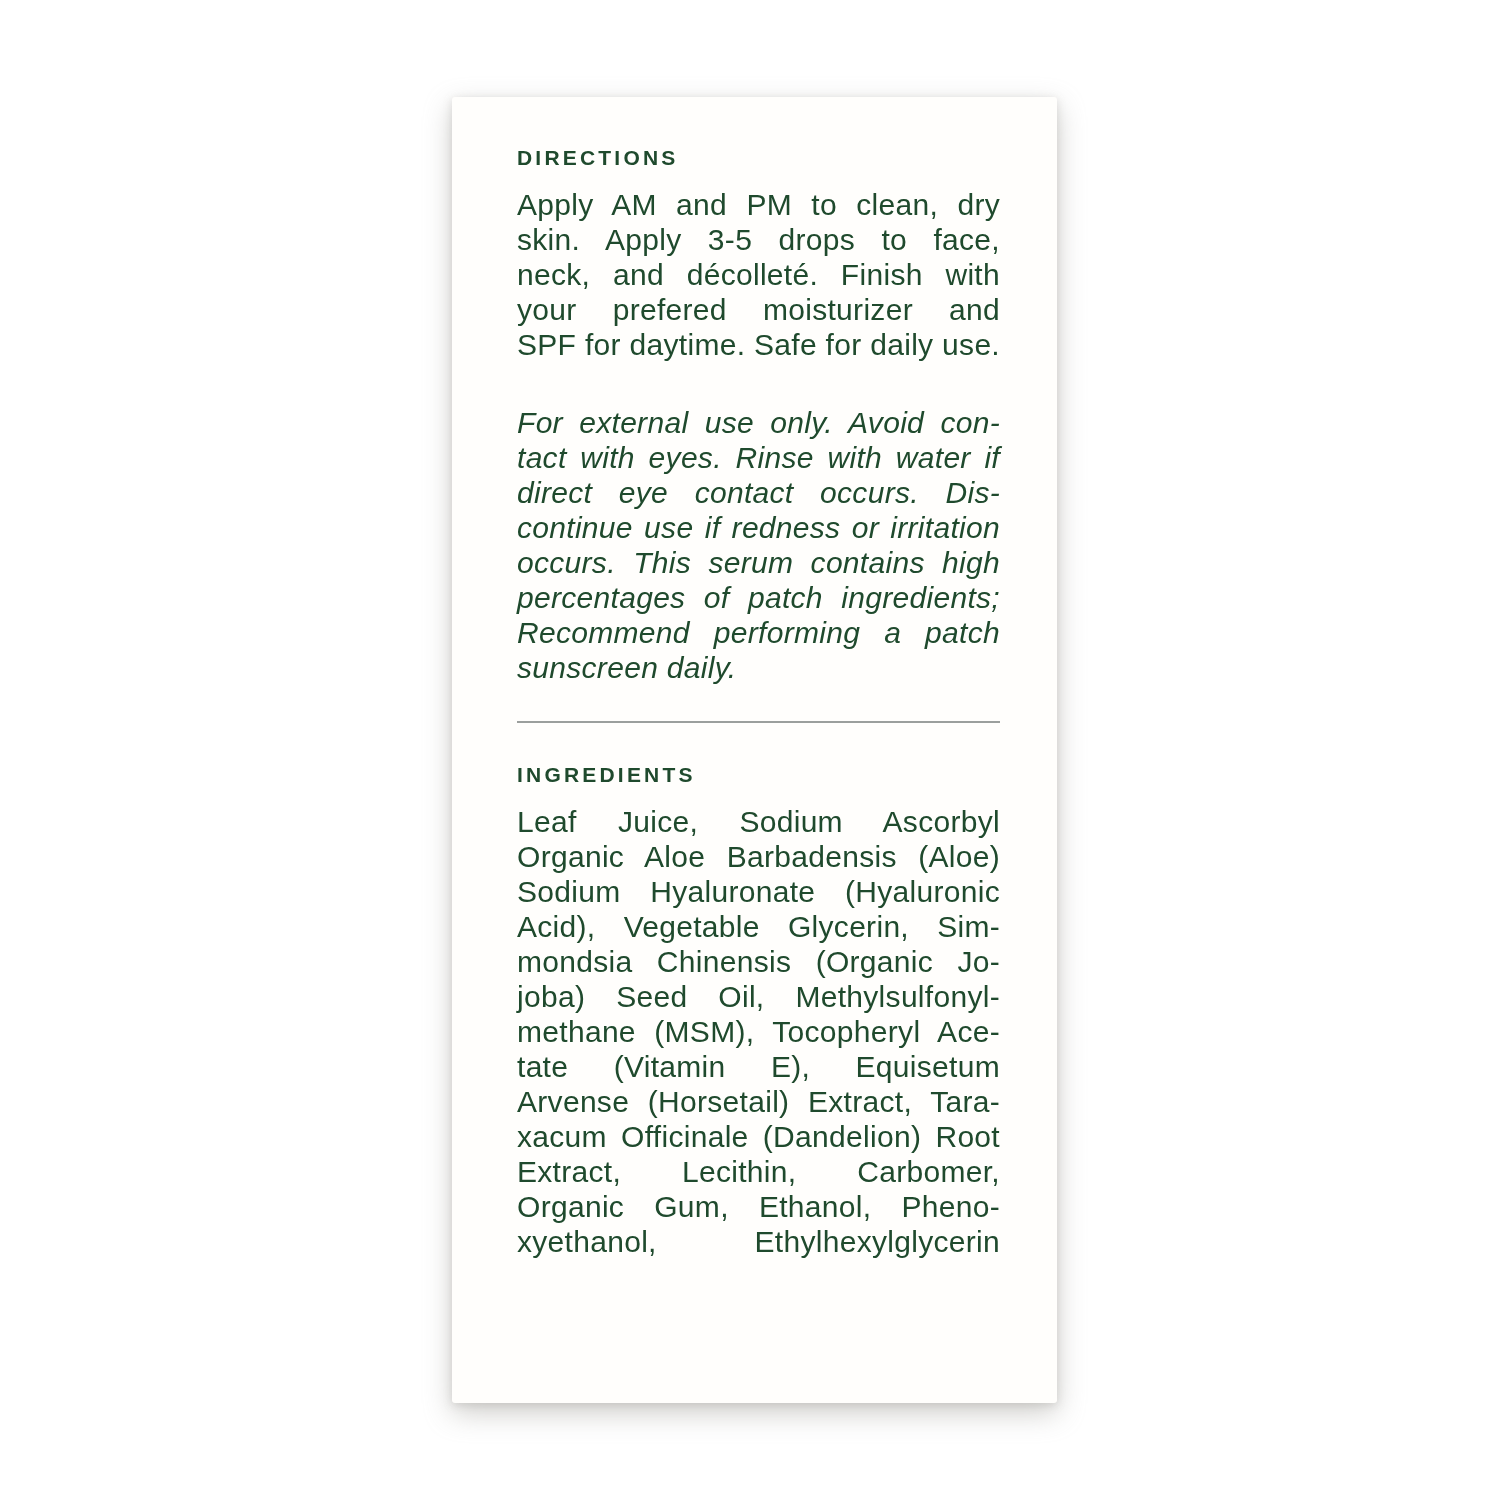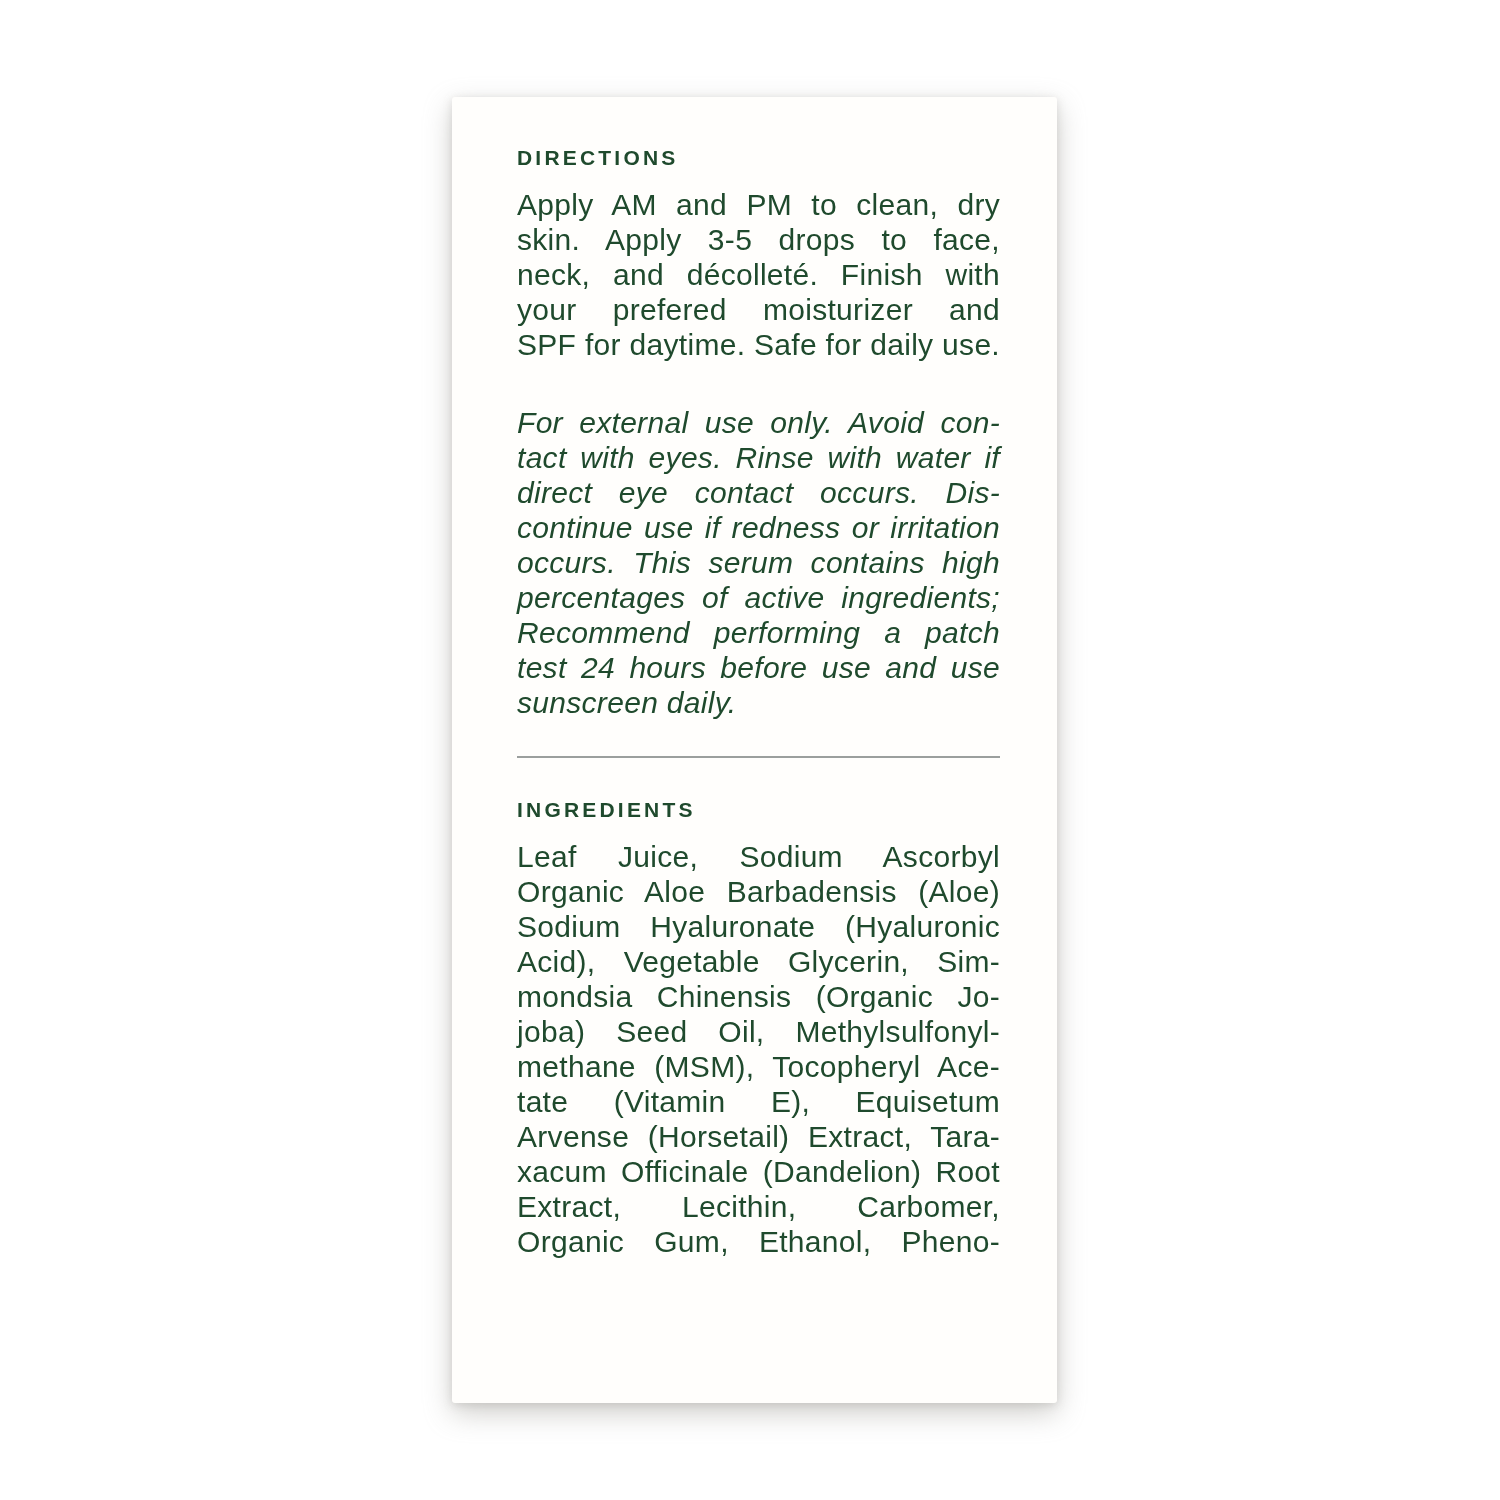--- a/index.html
+++ b/index.html
@@ -72,23 +72,22 @@
           <div class="line">neck, and décolleté. Finish with</div>
           <div class="line">your prefered moisturizer and</div>
           <div class="line">SPF for daytime. Safe for daily use.</div>
         </div>
       <div class="para last-left">
           <div class="line">For external use only. Avoid con-</div>
           <div class="line">tact with eyes. Rinse with water if</div>
           <div class="line">direct eye contact occurs. Dis-</div>
           <div class="line">continue use if redness or irritation</div>
           <div class="line">occurs. This serum contains high</div>
-          <div class="line">percentages of active ingredients;</div>
+          <div class="line">percentages of patch ingredients;</div>
           <div class="line">Recommend performing a patch</div>
-          <div class="line">test 24 hours before use and use</div>
           <div class="line">sunscreen daily.</div>
         </div>
     </section>
 
     <hr class="divider">
 
     <section>
       <div class="ingredients-heading-wrap">
         <h2 class="section-heading">INGREDIENTS</h2>
       </div>
@@ -98,17 +97,18 @@
           <div class="line">Sodium Hyaluronate (Hyaluronic</div>
           <div class="line">Acid), Vegetable Glycerin, Sim-</div>
           <div class="line">mondsia Chinensis (Organic Jo-</div>
           <div class="line">joba) Seed Oil, Methylsulfonyl-</div>
           <div class="line">methane (MSM), Tocopheryl Ace-</div>
           <div class="line">tate (Vitamin E), Equisetum</div>
           <div class="line">Arvense (Horsetail) Extract, Tara-</div>
           <div class="line">xacum Officinale (Dandelion) Root</div>
           <div class="line">Extract, Lecithin, Carbomer,</div>
           <div class="line">Organic Gum, Ethanol, Pheno-</div>
+          <div class="line">xyethanol, Ethylhexylglycerin</div>
         </div>
     </section>
 
   </div>
 </div>
 
 </body></html>

